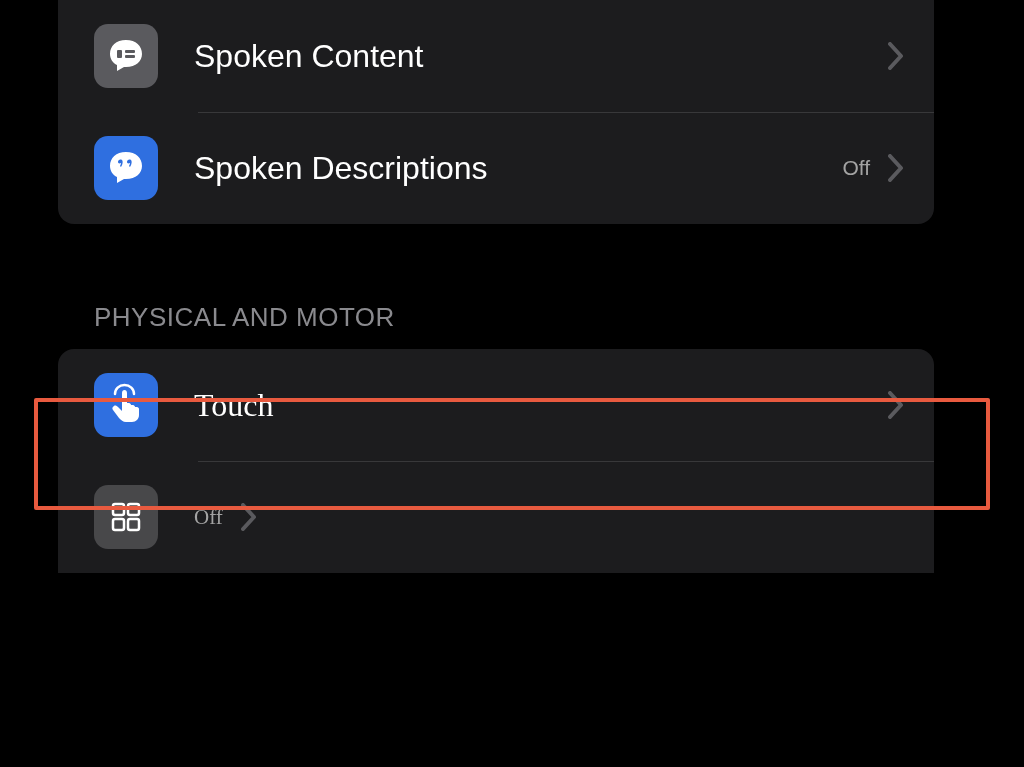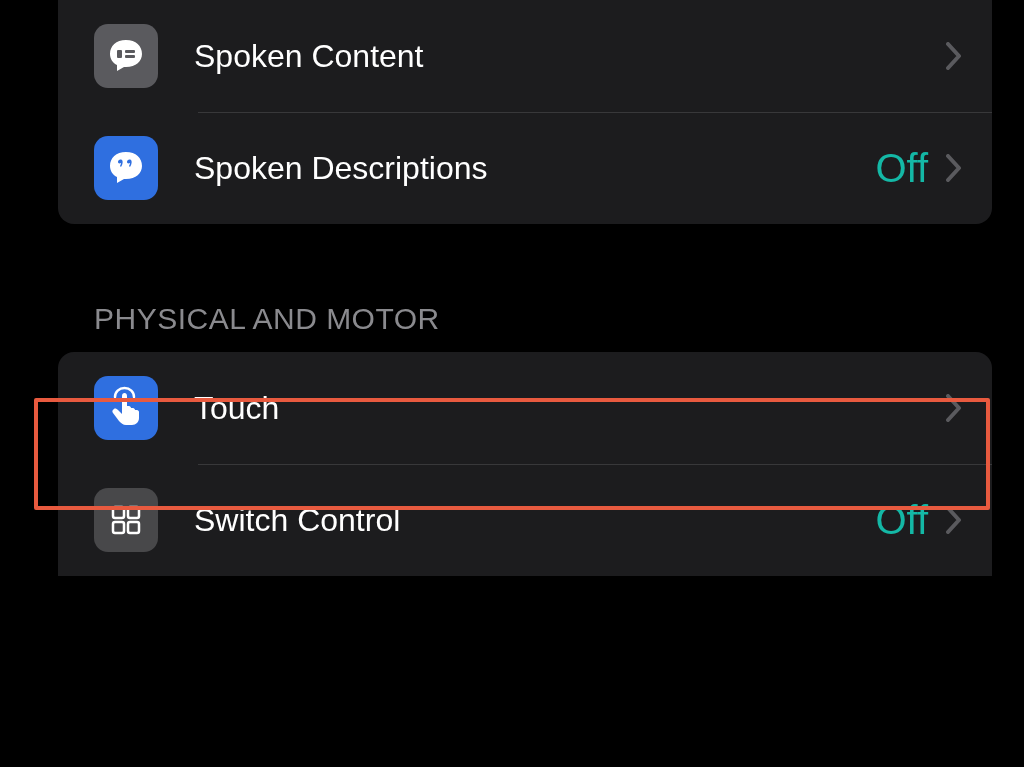--- a/index.html
+++ b/index.html
@@ -11,26 +11,26 @@
       background: #000000;
       font-family: -apple-system, BlinkMacSystemFont, "Segoe UI", Helvetica, Arial, sans-serif;
       width: 1024px;
       height: 767px;
       overflow: hidden;
       color: #ffffff;
     }
     .group {
       background: #1c1c1e;
       border-radius: 16px;
-      margin: 0 32px 0 58px;
+      margin: 0 90px 0 58px;
       overflow: hidden;
     }
     .group-header {
       color: #8a8a8e;
-      font-size: 30px;
+      font-size: 26px;
       font-weight: 400;
       letter-spacing: 0.5px;
       margin: 78px 0 16px 94px;
     }
     .row {
       display: flex;
       align-items: center;
       padding: 24px 30px 24px 36px;
       position: relative;
       cursor: pointer;
@@ -58,22 +58,22 @@
     .icon-blue { background: #2f6fe0; }
     .icon-green { background: #6dcf7a; }
     .icon-dark { background: #48484a; }
     .row-label {
       font-size: 32px;
       font-weight: 400;
       color: #ffffff;
       flex: 1;
     }
     .row-value {
-      font-size: 40px;
-      color: #14b8a6;
+      font-size: 21px;
+      color: #a3a3a3;
       margin-right: 18px;
     }
     .chevron {
       width: 16px;
       height: 28px;
       flex-shrink: 0;
     }
     .chevron svg {
       display: block;
     }
@@ -125,21 +125,21 @@
       <svg width="16" height="28" viewBox="0 0 16 28">
           <path d="M2 2 L13 14 L2 26" stroke="#5a5a5e" stroke-width="4" fill="none" stroke-linecap="round" stroke-linejoin="round"></path>
         </svg>
     </div>
   </div>
 
 </div>
 
 <div class="group-header">PHYSICAL AND MOTOR</div>
 
-<div class="group" style="border-bottom-left-radius: 0; border-bottom-right-radius: 0;">
+<div class="group" style="border-bottom-left-radius: 0; border-bottom-right-radius: 0; font-family: Liberation Serif, serif;">
 
   <div class="row">
     <div class="icon-wrap icon-blue">
       <svg width="44" height="44" viewBox="0 0 44 44">
         <path d="M18 10 C18 8 19 7 20.5 7 C22 7 23 8 23 10 L23 20 L25 20 C26 20 27 21 27 22 L29 22 C30 22 31 23 31 24 L33 24 C34 24 35 25 35 26 L35 32 C35 36 32 39 28 39 L22 39 C19 39 17 37 15 35 L9 27 C8 26 8 24 10 23 C11 22 13 23 14 24 L18 28 Z" fill="#ffffff"></path>
         <path d="M20.5 2 C15 2 11 6 11 11 M30 11 C30 6 26 2 20.5 2" stroke="#ffffff" stroke-width="2.5" fill="none" stroke-linecap="round"></path>
       </svg>
     </div>
     <div class="row-label">Touch</div>
     <div class="chevron">
@@ -152,21 +152,20 @@
 
   <div class="row">
     <div class="icon-wrap icon-dark">
       <svg width="44" height="44" viewBox="0 0 44 44">
         <rect x="9" y="9" width="11" height="11" rx="2" stroke="#ffffff" stroke-width="2.5" fill="none"></rect>
         <rect x="24" y="9" width="11" height="11" rx="2" stroke="#ffffff" stroke-width="2.5" fill="none"></rect>
         <rect x="9" y="24" width="11" height="11" rx="2" stroke="#ffffff" stroke-width="2.5" fill="none"></rect>
         <rect x="24" y="24" width="11" height="11" rx="2" stroke="#ffffff" stroke-width="2.5" fill="none"></rect>
       </svg>
     </div>
-    <div class="row-label">Switch Control</div>
     <div class="row-value">Off</div>
     <div class="chevron">
       <svg width="16" height="28" viewBox="0 0 16 28">
           <path d="M2 2 L13 14 L2 26" stroke="#5a5a5e" stroke-width="4" fill="none" stroke-linecap="round" stroke-linejoin="round"></path>
         </svg>
     </div>
   </div>
 
 </div>
 

